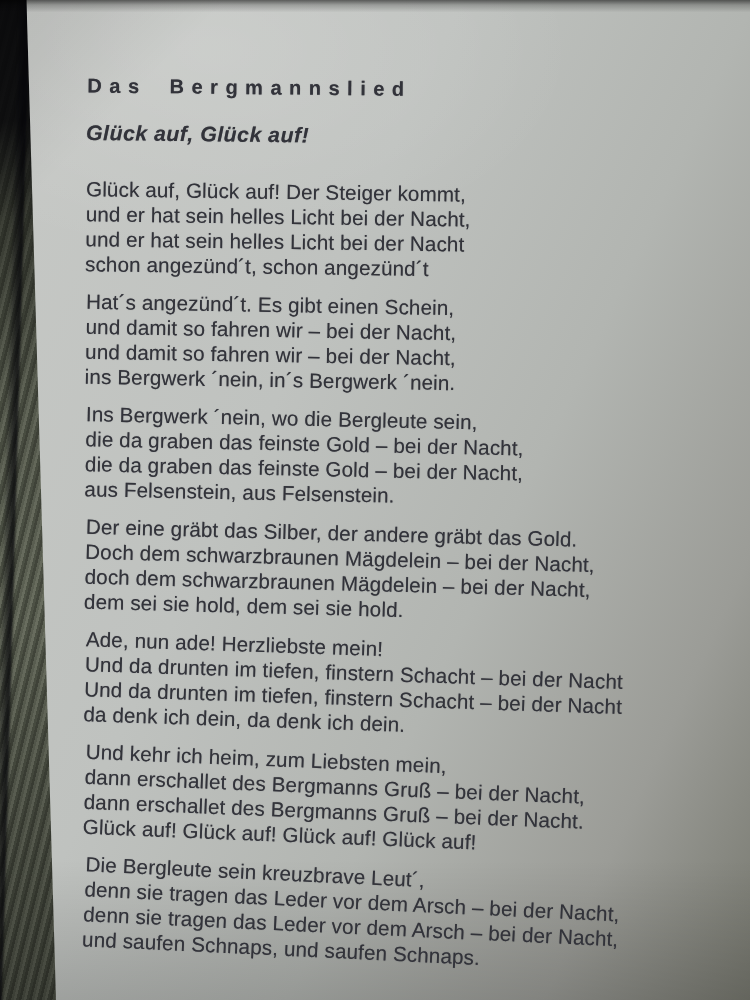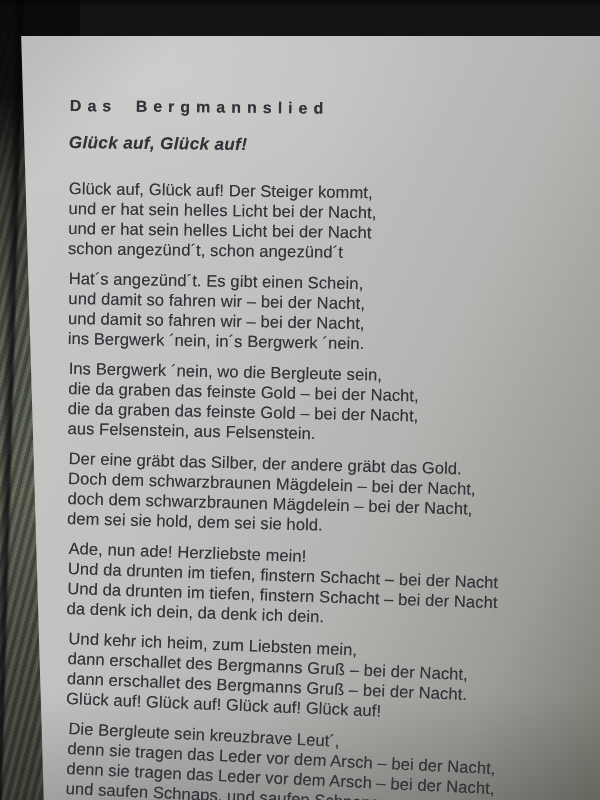--- a/index.html
+++ b/index.html
@@ -36,21 +36,20 @@
   }
   
   .paper {
     position: absolute; inset: 0;
     clip-path: polygon(21px -6px, 606px -6px, 606px 806px, 45px 806px);
     background-image:
       radial-gradient(ellipse 420px 240px at 170px 40px, rgba(255,255,255,0.14), rgba(255,255,255,0) 70%),
       linear-gradient(135deg, rgba(0,0,0,0.10) 0px, rgba(0,0,0,0.07) 55px, rgba(0,0,0,0) 130px),
       linear-gradient(to bottom, rgba(0,0,0,0.0) 86%, rgba(0,0,0,0.16) 100%),
       linear-gradient(115deg, #c7c9c6 0%, #bfc2bf 38%, #b2b5b1 62%, #9b9c97 83%, #77786f 100%);
-    margin-top: 36px;
   }
   
   .top-shade {
     position: absolute; left: 0; top: 0; right: 0; height: 10px;
     background: linear-gradient(to bottom, rgba(0,0,0,0.55), rgba(0,0,0,0.22) 40%, rgba(0,0,0,0) 100%);
   }
   .page-text {
     position: absolute; left: 69px; top: 60px; width: 515px;
     color: #32333a;
     filter: blur(0.35px);

